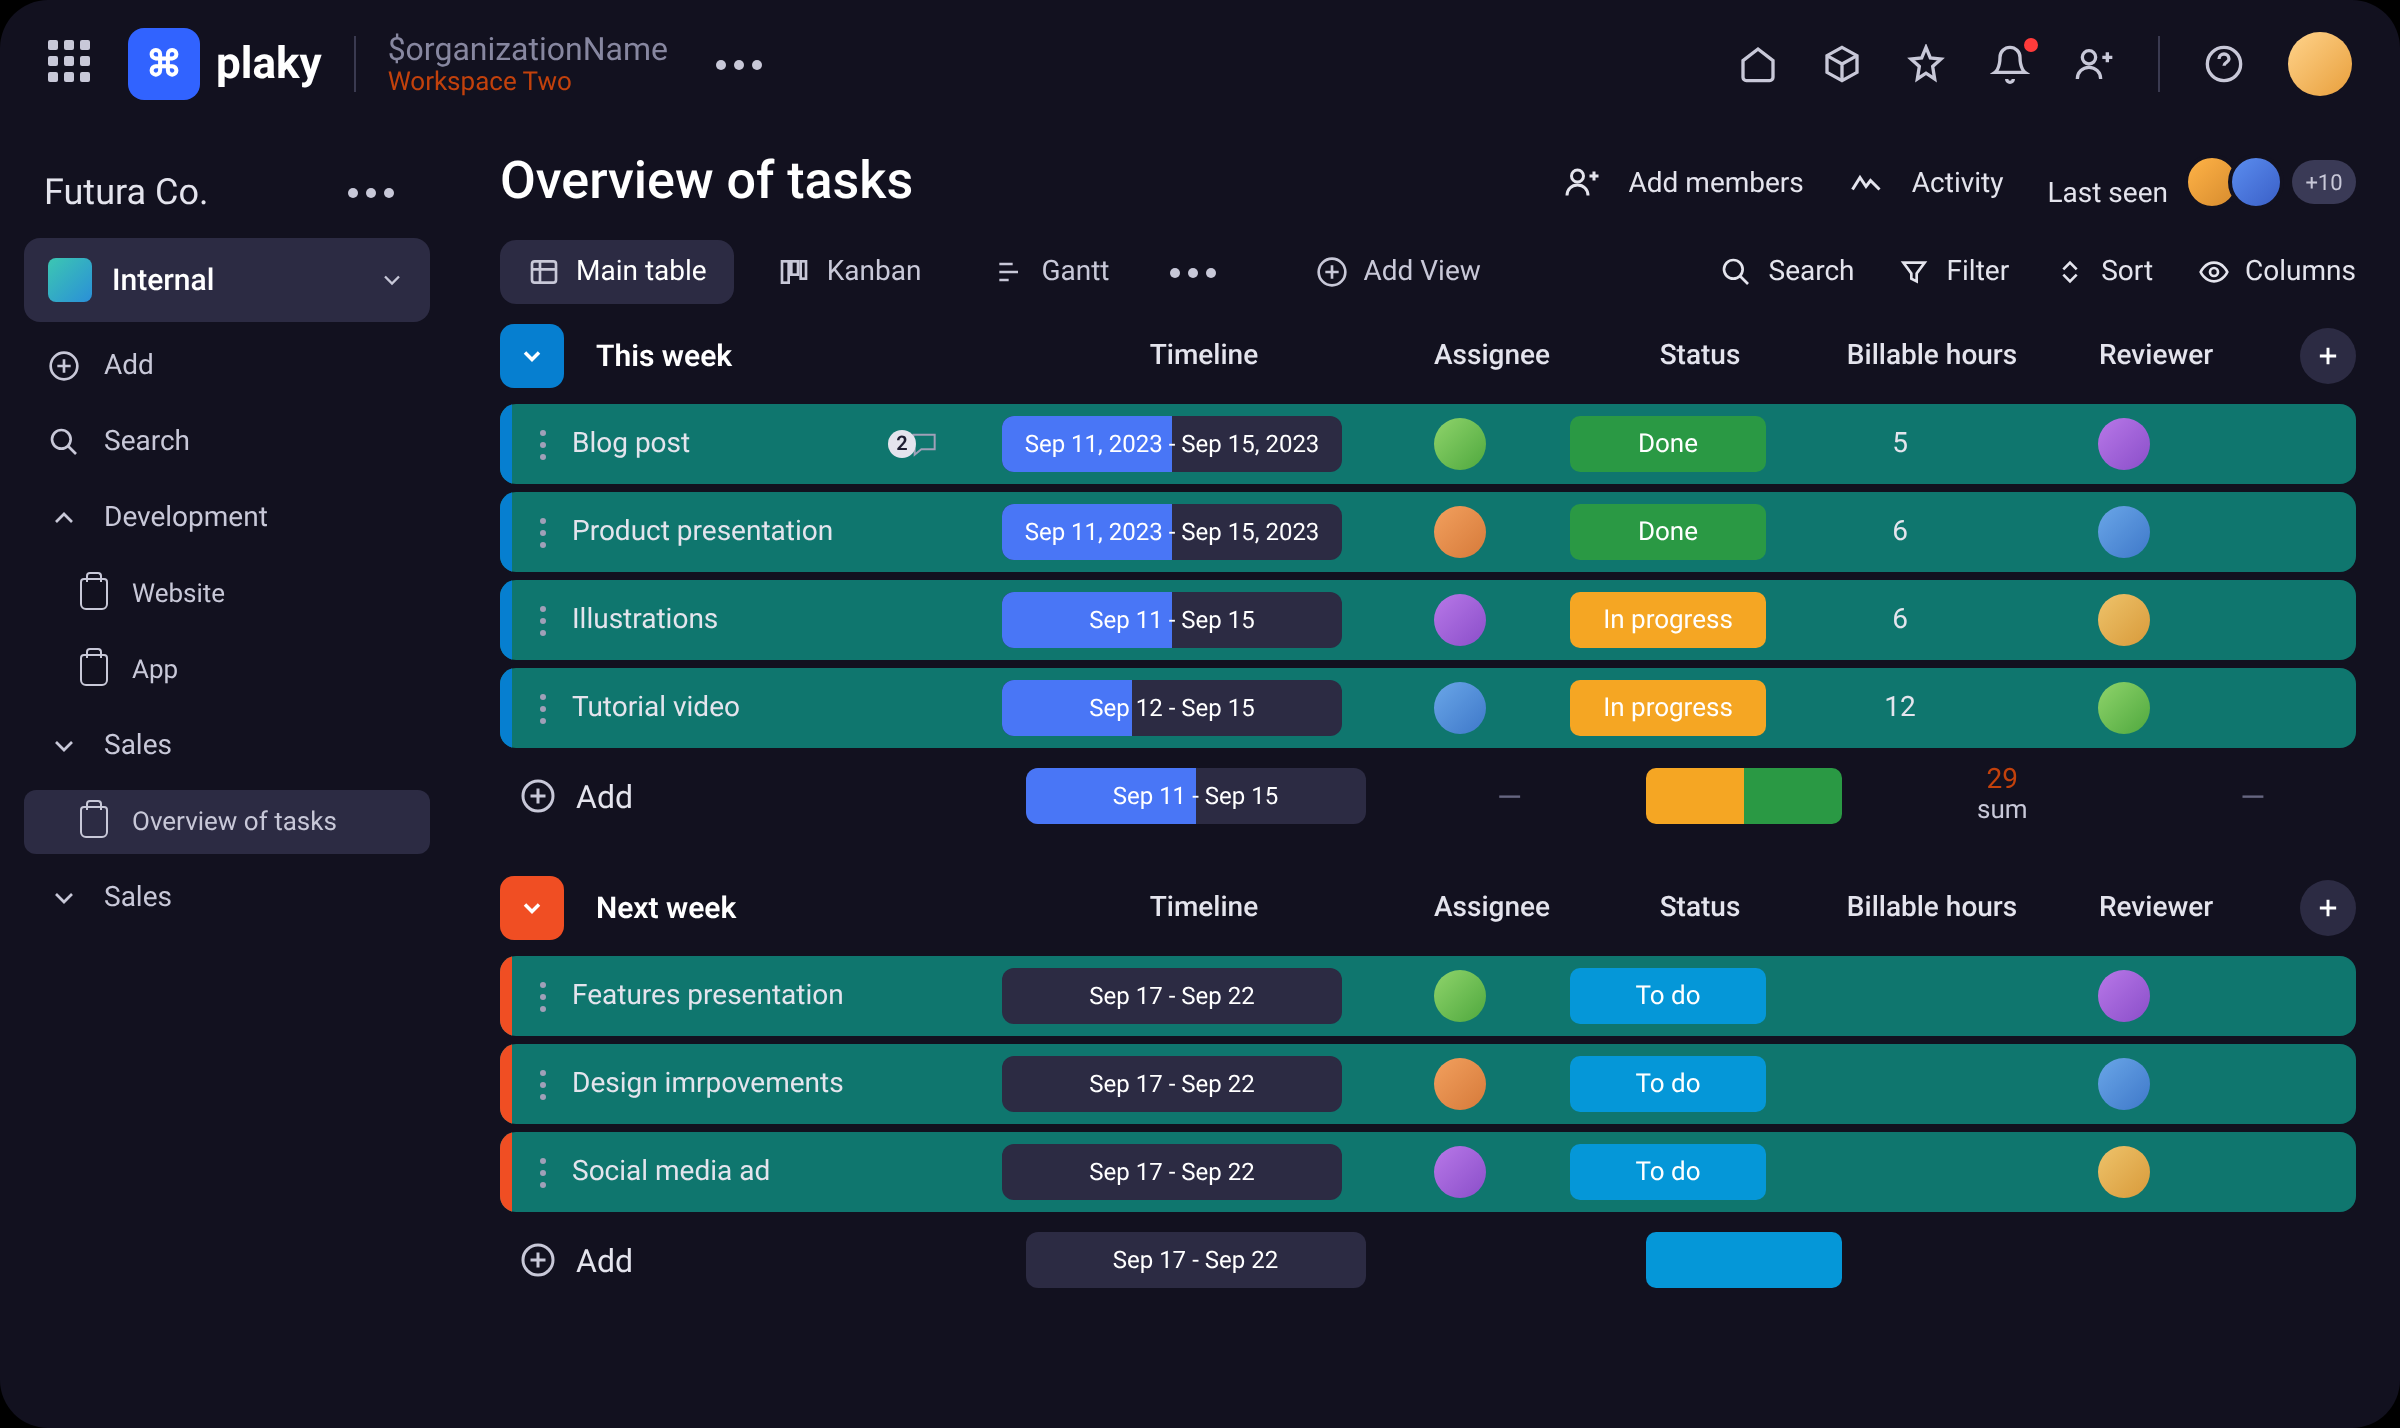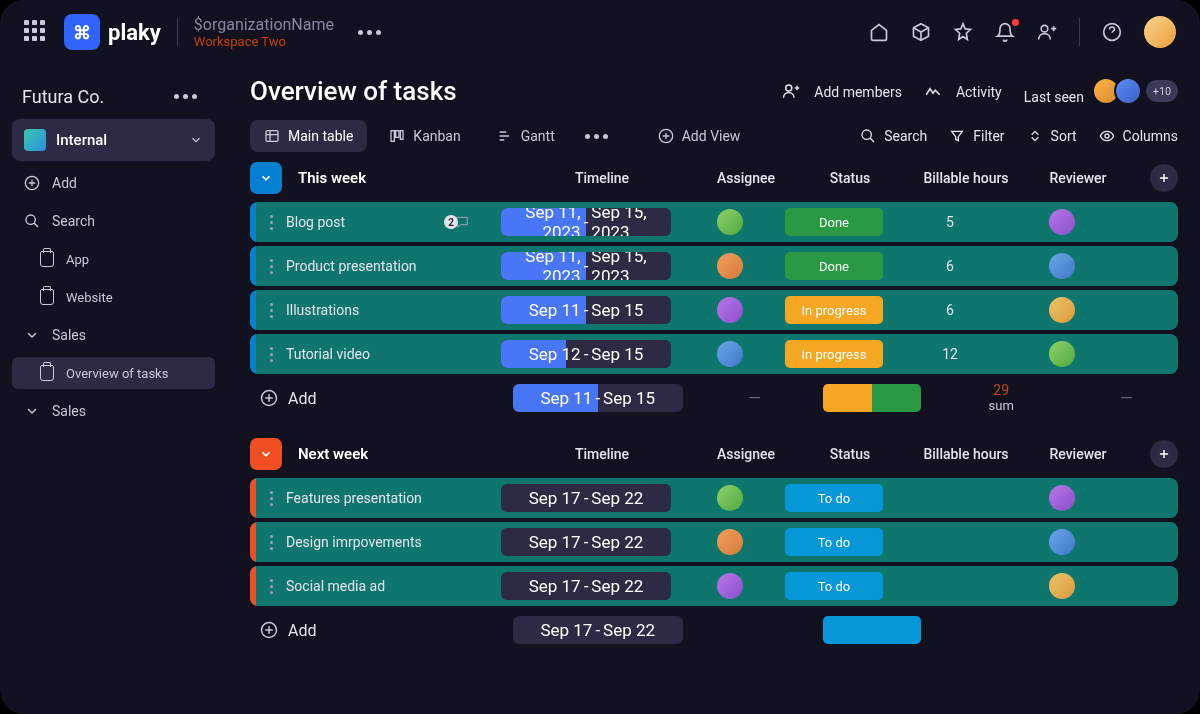--- a/index.html
+++ b/index.html
@@ -78,21 +78,21 @@
 .rowmenu{width:30px;display:flex;align-items:center;justify-content:center;cursor:pointer}
 .rowmenu span{width:3px;height:3px;background:#a0a0b8;border-radius:50%;display:block;margin:1.5px 0}
 .rowmenu-inner{display:flex;flex-direction:column}
 .rowname{width:204px;font-size:14px;color:#e4e4ed;display:flex;align-items:center;gap:8px;position:relative}
 .comment-badge{position:absolute;right:20px;display:flex;align-items:center}
 .cbcount{background:#e4e4ed;color:#1e1d31;font-size:10px;width:14px;height:14px;border-radius:50%;display:flex;align-items:center;justify-content:center;margin-right:-4px;z-index:1;font-weight:600}
 .timeline{width:192px;display:flex;justify-content:center}
 .tl-pill{height:28px;border-radius:6px;display:flex;align-items:center;font-size:12px;color:#fff;overflow:hidden;width:170px;background:#2c2b43;position:relative}
 .tl-fill-wrap{display:flex;width:100%;height:100%;position:absolute}
 .tl-fill{background:#4976f6;height:100%}
-.tl-text-wrap{display:flex;width:100%;height:100%;align-items:center;justify-content:center;z-index:1;font-size:17px}
+.tl-text-wrap{display:flex;width:100%;height:100%;align-items:center;justify-content:center;z-index:1;font-size:12px}
 .tl-text-l{flex:1;text-align:right;padding-right:2px}
 .tl-sep{padding:0 1px}
 .tl-text-r{flex:1;text-align:left;padding-left:2px}
 .tl-full .tl-text-l{color:#fff}
 .tl-full .tl-text-r{color:#fff}
 .assignee,.reviewer{display:flex;justify-content:center}
 .pavatar{width:26px;height:26px;border-radius:50%}
 .status{display:flex;justify-content:center}
 .status-pill{width:98px;height:28px;border-radius:5px;display:flex;align-items:center;justify-content:center;font-size:13px;color:#fff}
 .st-done{background:#2a9944}
@@ -210,27 +210,33 @@
           </svg>
         <span>Add</span>
       </div>
       <div class="sb-item">
         <svg viewBox="0 0 24 24">
             <circle cx="10" cy="10" r="7"></circle>
             <path d="M21 21l-6-6"></path>
           </svg>
         <span>Search</span>
       </div>
+      <div class="sb-item">
+        <svg class="chev" viewBox="0 0 24 24">
+            <path d="M6 15l6-6 6 6"></path>
+          </svg>
+        <span>Development</span>
+      </div>
+      <div class="sb-item sb-sub">
+        <div class="clip-icn"></div>
+        <span>Website</span>
+      </div>
       <div class="sb-item sb-sub">
         <div class="clip-icn"></div>
         <span>App</span>
-      </div>
-      <div class="sb-item sb-sub">
-        <div class="clip-icn"></div>
-        <span>Website</span>
       </div>
       <div class="sb-item">
         <svg class="chev" viewBox="0 0 24 24">
             <path d="M6 9l6 6 6-6"></path>
           </svg>
         <span>Sales</span>
       </div>
       <div class="sb-item sb-sub sb-active">
         <div class="clip-icn"></div>
         <span>Overview of tasks</span>

